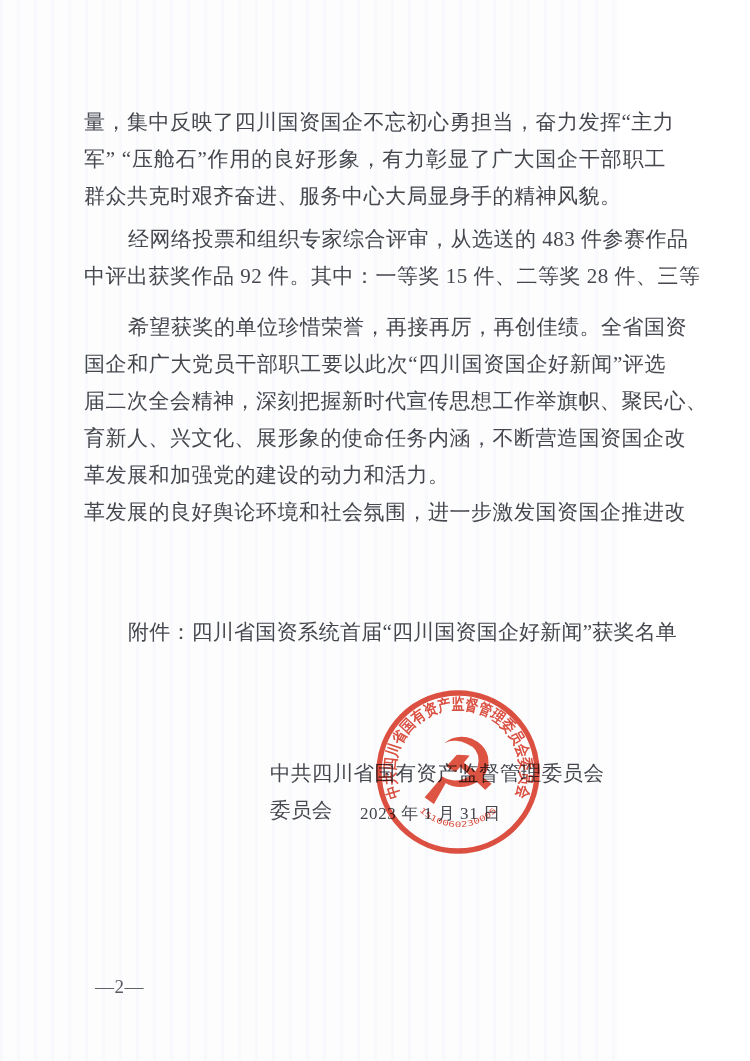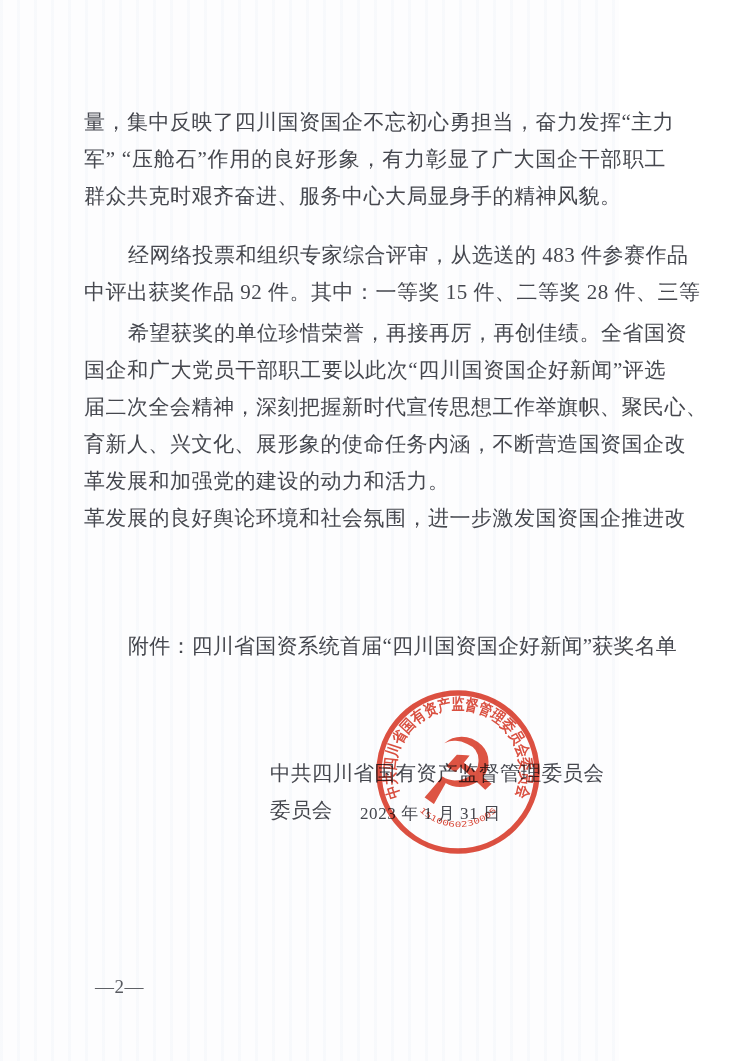--- a/index.html
+++ b/index.html
@@ -28,25 +28,25 @@
     line-height: 37px;
     font-size: 21px;
     letter-spacing: 0.5px;
     text-align: justify;
     text-align-last: justify;
     white-space: nowrap;
     color: #45474e;
   }
   .line.pl { text-align-last: left; white-space: normal; }
   .line.indent { text-indent: 44px; }
-  .para.p2 { margin-top: 22px; }
-  .para.p3 { margin-top: 4px; }
+  .para.p2 { margin-top: 6px; }
+  .para.p3 { margin-top: 14px; }
   .attachment-line {
     position: absolute;
-    left: 84px; top: 628px; width: 600px;
+    left: 84px; top: 614px; width: 600px;
     height: 37px; line-height: 37px;
     font-size: 21px; letter-spacing: 0.2px;
     text-indent: 44px;
     color: #45474e;
   }
   .signature-line {
     position: absolute;
     left: 270px; top: 755px;
     height: 37px; line-height: 37px;
     font-size: 20.5px; letter-spacing: 0.4px;

